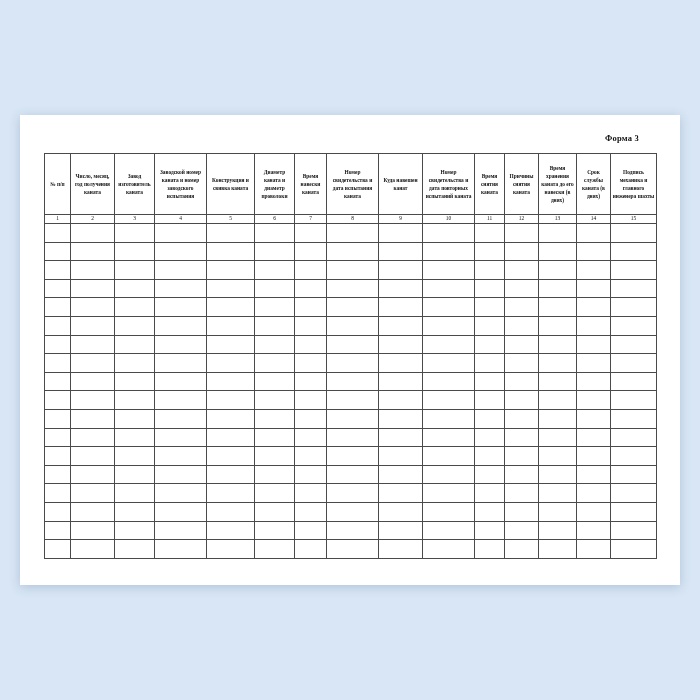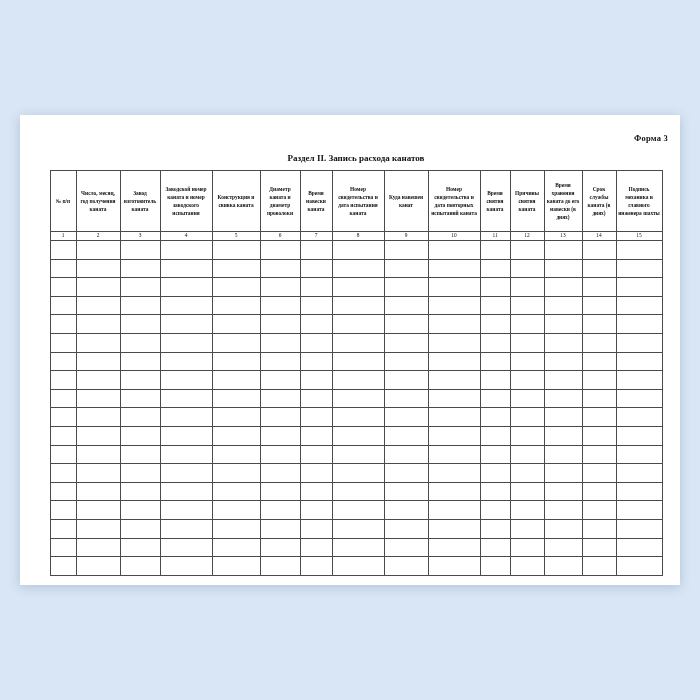--- a/index.html
+++ b/index.html
@@ -22,21 +22,21 @@
     background: #ffffff;
     box-shadow: 0 2px 10px rgba(60,90,130,0.25);
   }
   .sheet {
     position: absolute;
     left: 0;
     top: 0;
     width: 660px;
     height: 470px;
     box-sizing: border-box;
-    padding: 18px 12px 10px 24px;
+    padding: 18px 41px 10px 24px;
   }
   .form-no {
     text-align: right;
     font-size: 8.5px;
     font-weight: bold;
     color: #111;
     margin-bottom: 10px;
     letter-spacing: .2px;
   }
   .doc-title {
@@ -81,21 +81,20 @@
   }
 </style>
 </head>
 <body>
 
 <div class="page-shadow">
   <div class="sheet">
 
     <div class="form-no">Форма 3</div>
 
-    <div class="doc-title">Раздел II. Запись расхода канатов</div>
 
     <table class="grid">
       <colgroup>
         <col style="width:26px">
         <col style="width:44px">
         <col style="width:40px">
         <col style="width:52px">
         <col style="width:48px">
         <col style="width:40px">
         <col style="width:32px">

